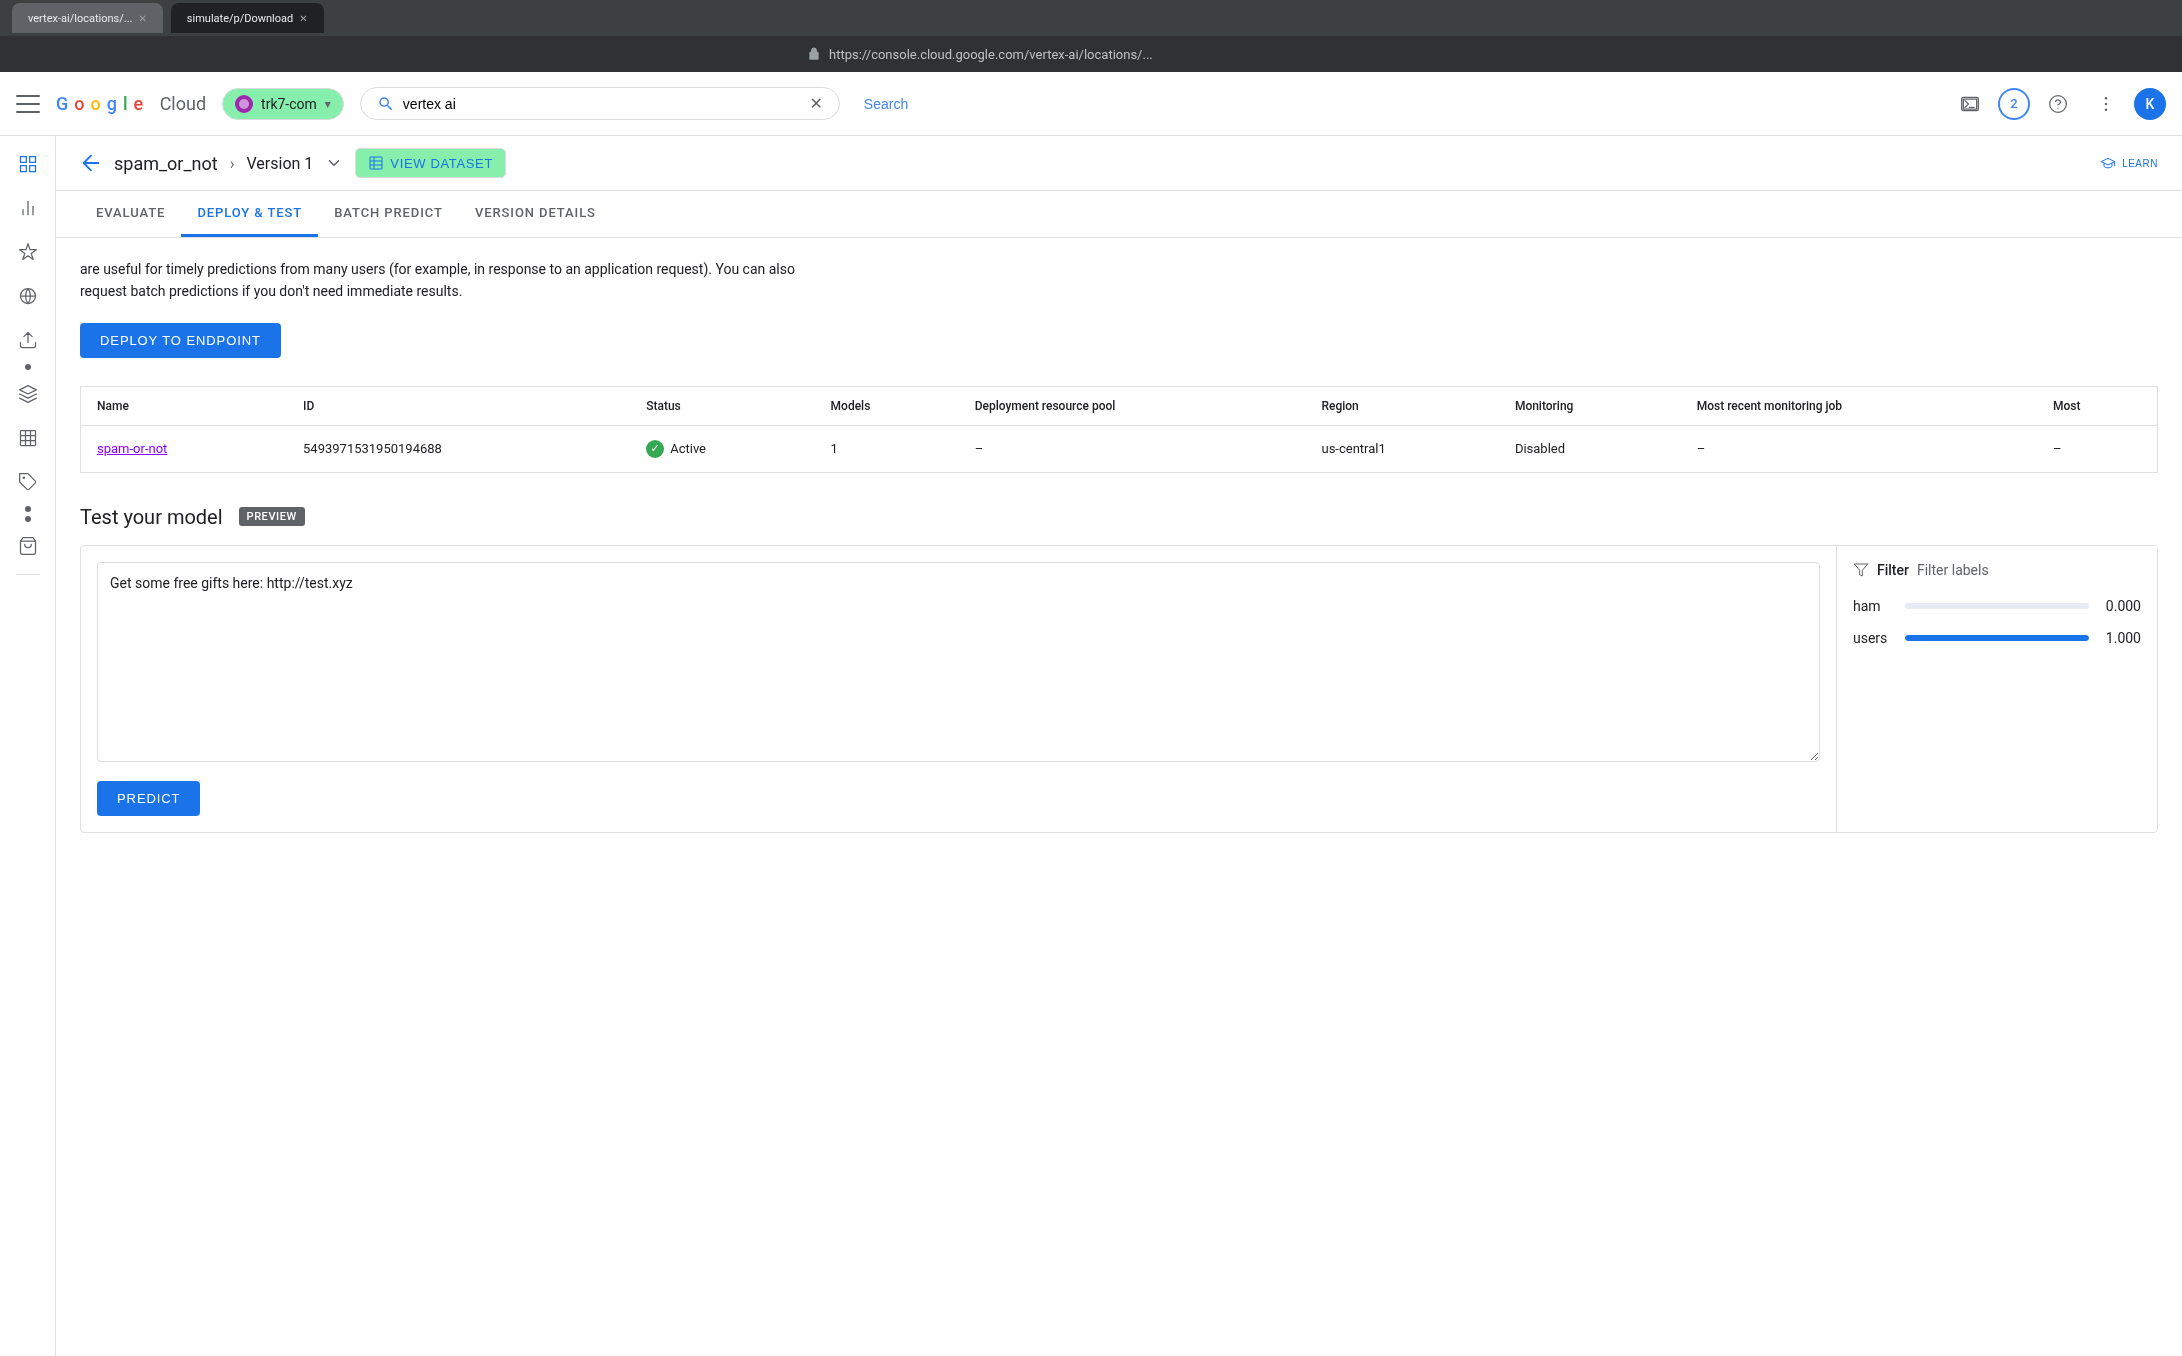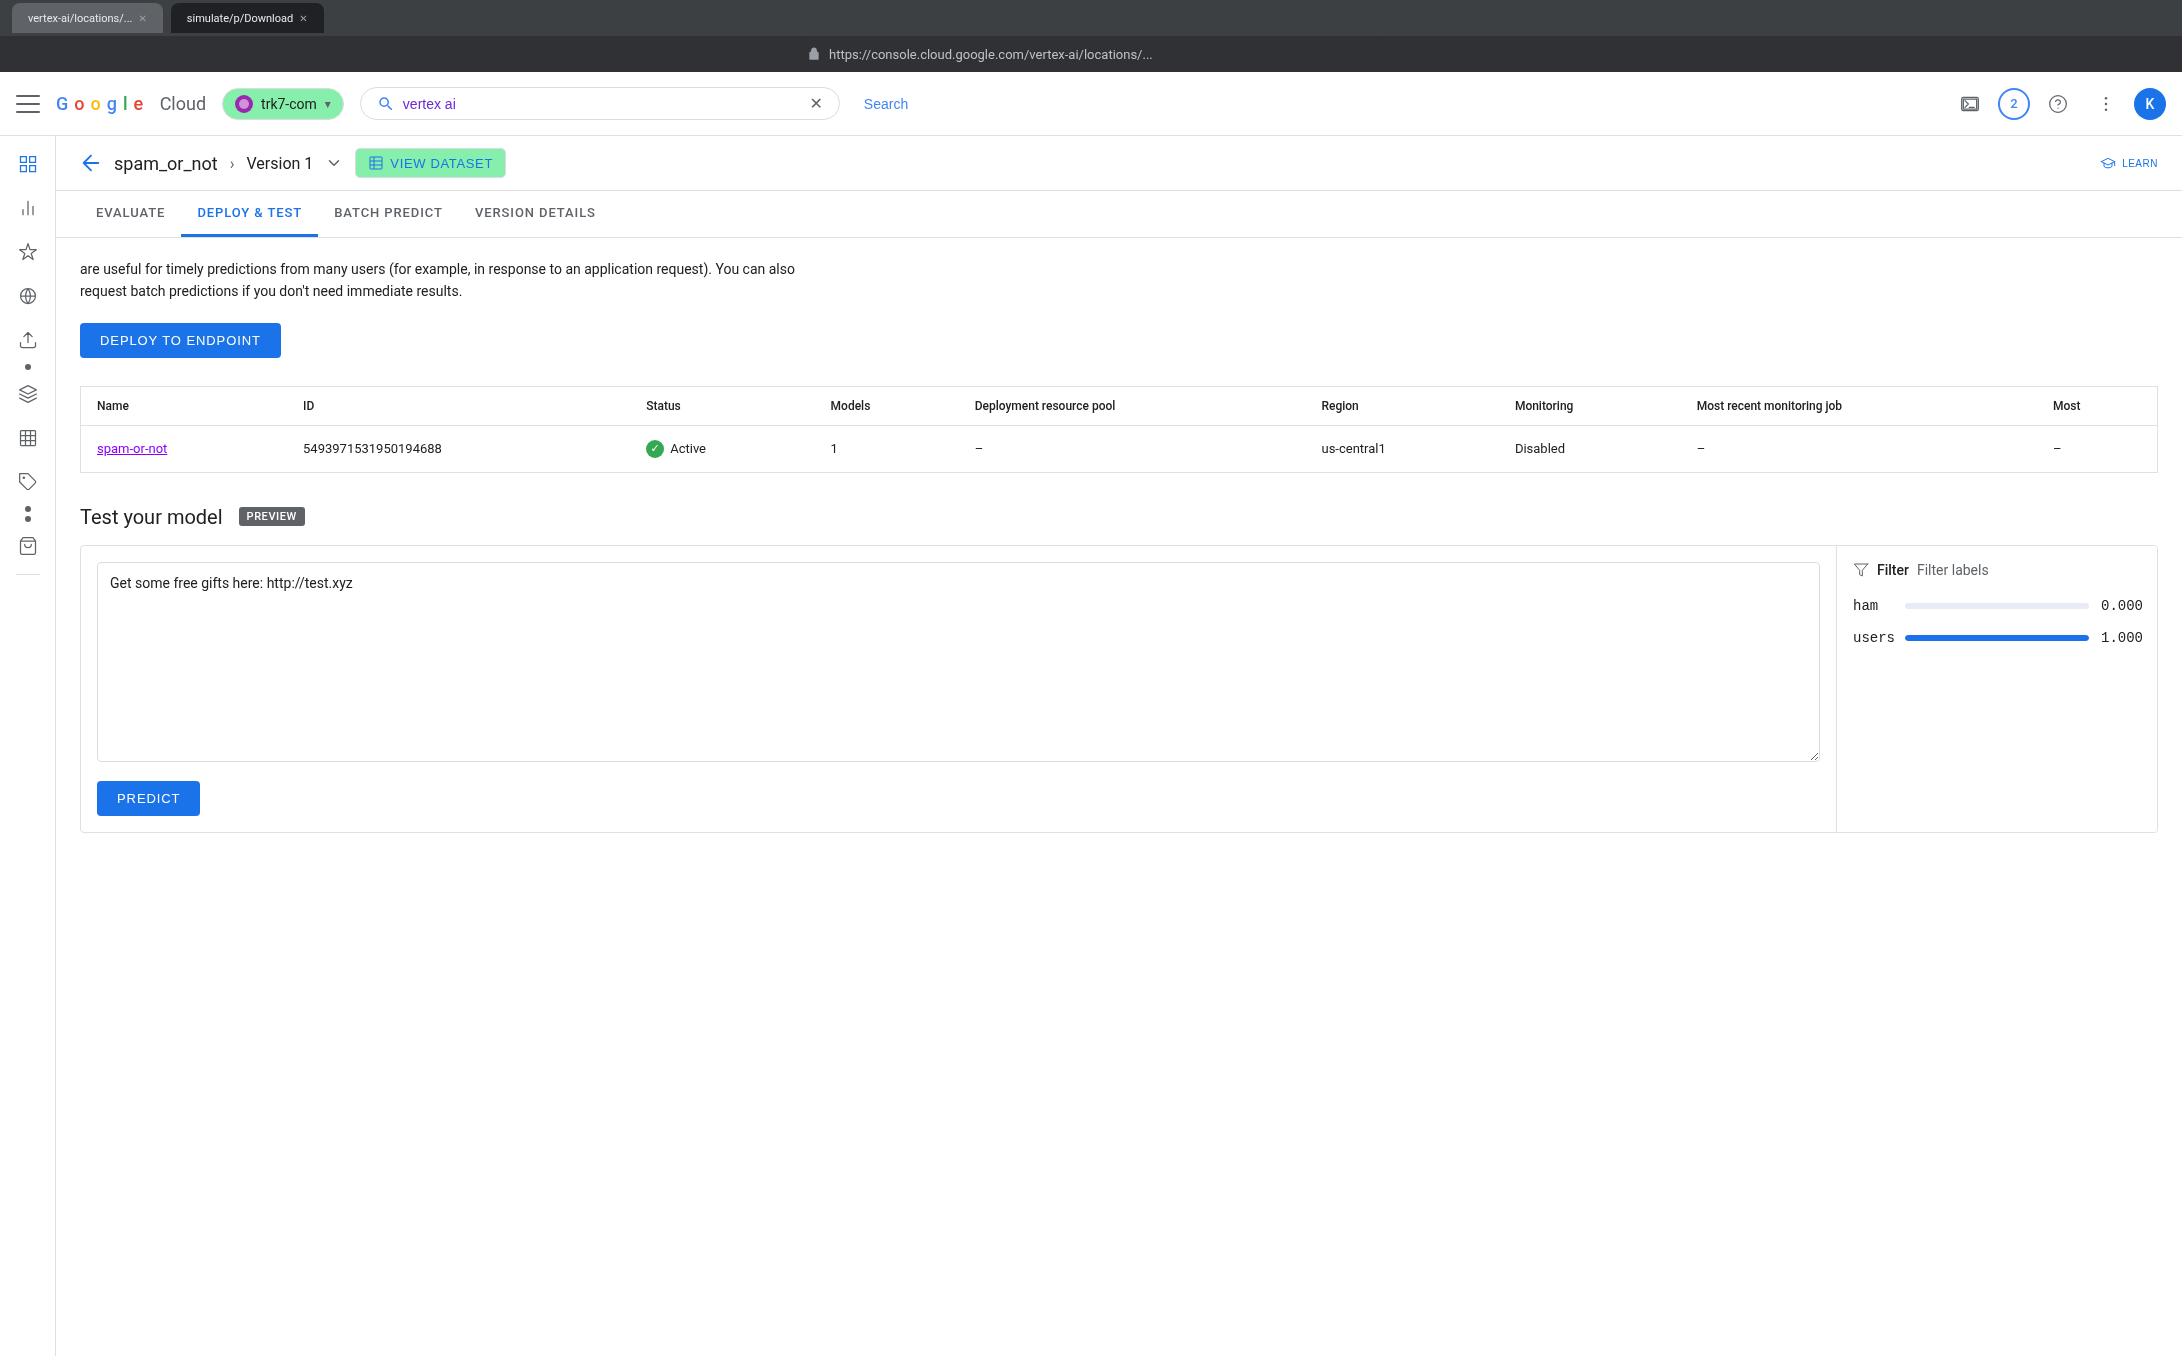--- a/index.html
+++ b/index.html
@@ -116,21 +116,21 @@
       padding: 6px 16px;
       gap: 8px;
       flex: 1;
       max-width: 480px;
       background: #fff;
     }
     .search-input {
       border: none;
       outline: none;
       font-size: 14px;
-      color: #6d28d9;
+      color: #000000;
       flex: 1;
       background: transparent;
     }
     .clear-search { color: #5f6368; cursor: pointer; font-size: 16px; }
     .search-btn {
       background: none;
       border: none;
       color: #4285f4;
       font-size: 14px;
       font-weight: 500;
@@ -490,21 +490,20 @@
       font-size: 14px;
       color: #202124;
     }
     .filter-label { font-weight: 500; }
     .filter-labels-text { color: #5f6368; font-size: 14px; }
     .result-row {
       display: flex;
       align-items: center;
       margin-bottom: 16px;
       gap: 12px;
-      font-family: Liberation Mono, monospace;
     }
     .result-label {
       width: 40px;
       font-size: 14px;
       color: #202124;
       flex-shrink: 0;
     }
     .result-bar-container {
       flex: 1;
       height: 6px;

